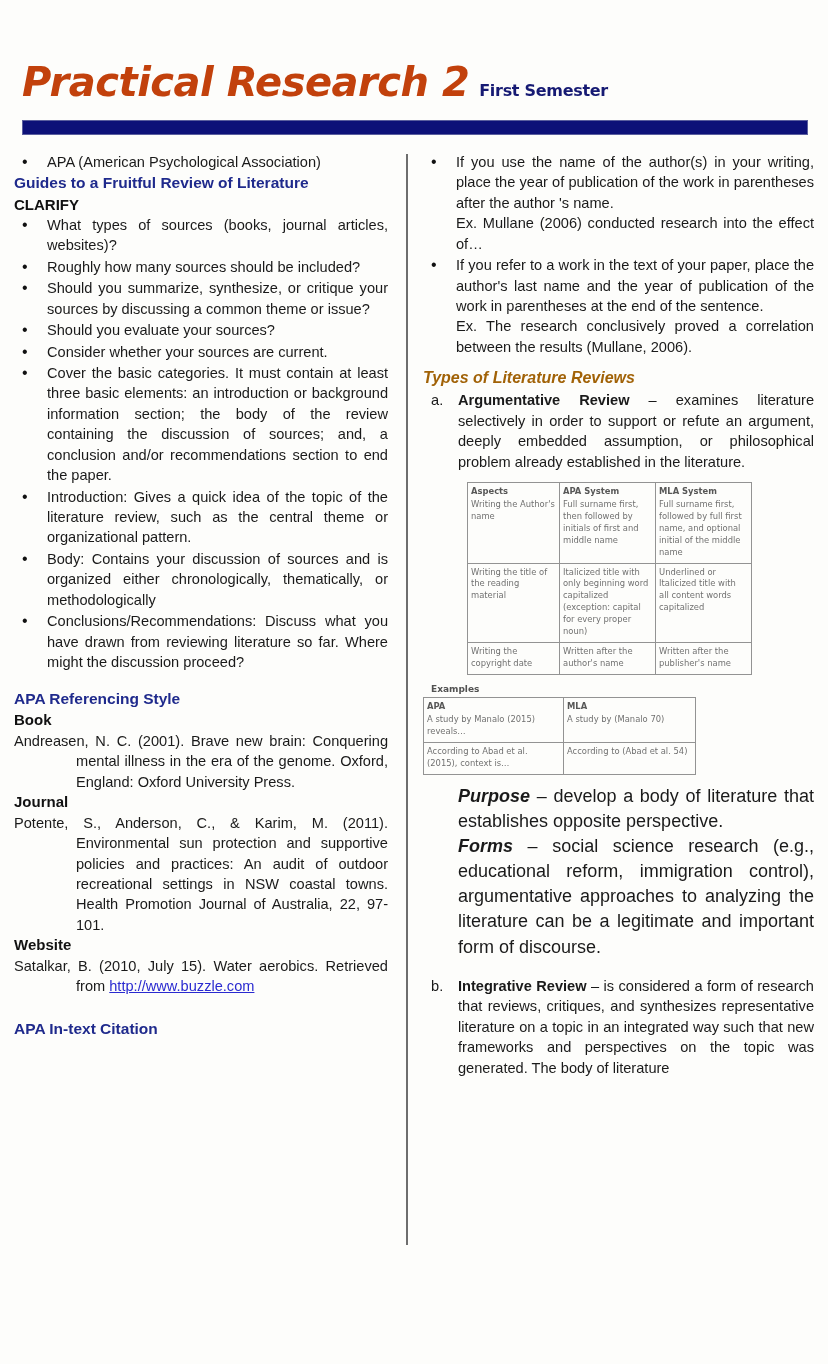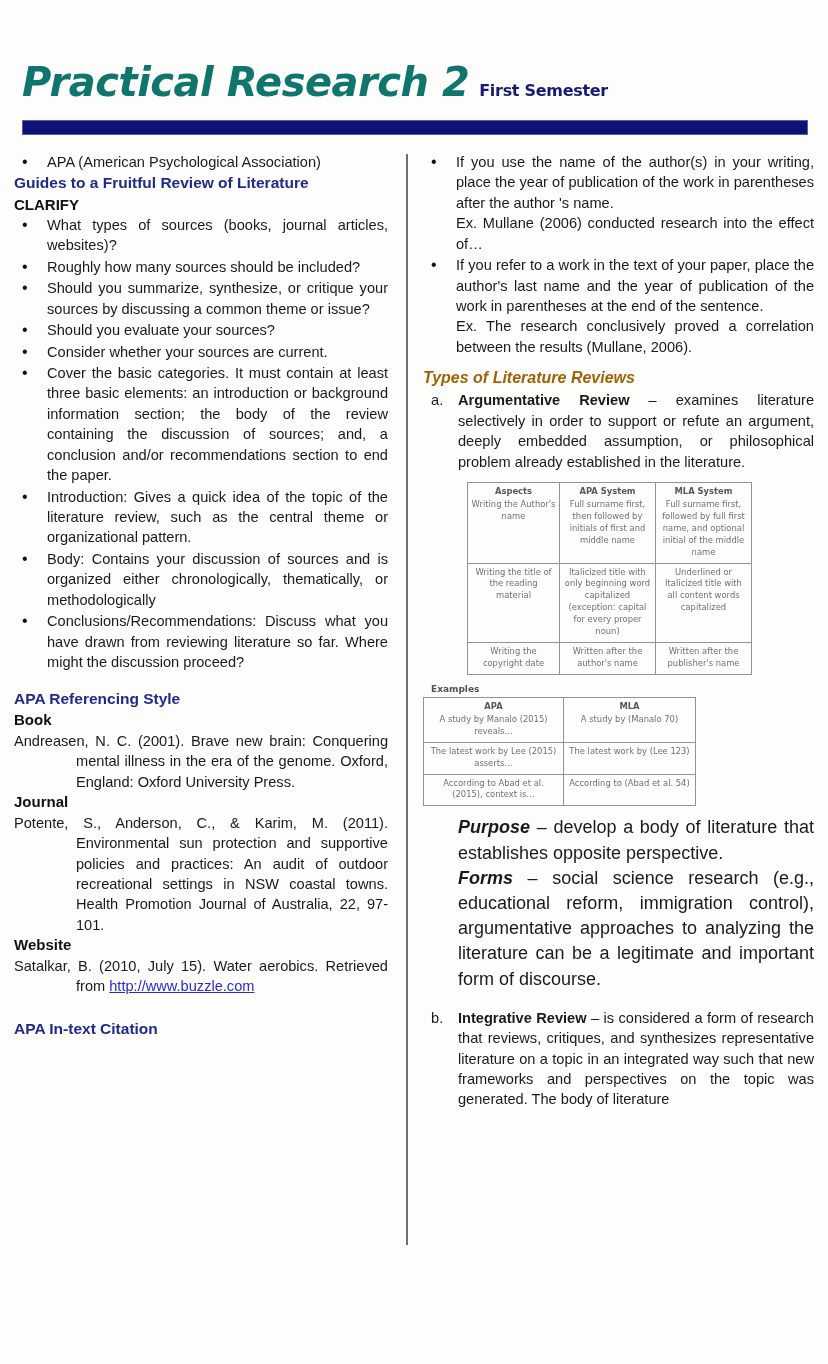--- a/index.html
+++ b/index.html
@@ -31,21 +31,21 @@
   .title-row {
     display: flex;
     align-items: baseline;
     gap: 10px;
   }
   .doc-title {
     font-family: "DejaVu Sans", sans-serif;
     font-size: 40px;
     font-weight: bold;
     font-style: italic;
-    color: #0f766e;
+    color: #c2410c;
     letter-spacing: -0.5px;
     line-height: 1.0;
   }
   .doc-subtitle {
     font-family: "DejaVu Sans", sans-serif;
     font-size: 16px;
     font-weight: bold;
     color: #161a73;
     letter-spacing: -0.3px;
   }
@@ -203,21 +203,20 @@
     table-layout: fixed;
     color: #5d5d5d;
     font-family: "DejaVu Sans", sans-serif;
     font-size: 8.4px;
     line-height: 1.42;
     filter: contrast(0.82) blur(0.25px);
     opacity: 0.92;
   }
   .scan-table td {
     border: 1px solid #8d8d8d;
-    text-align: center;
     vertical-align: top;
     padding: 3px 3px 4px 3px;
   }
   .scan-table td.hd {
     font-weight: bold;
     color: #3d3d3d;
     border-bottom: none;
     padding-bottom: 1px;
   }
   .scan-table td.hdbody {
@@ -360,24 +359,20 @@
           <tbody>
             <tr>
               <td class="hd">APA</td>
               <td class="hd">MLA</td>
             </tr>
             <tr>
               <td class="hdbody">A study by Manalo (2015) reveals…</td>
               <td class="hdbody">A study by (Manalo 70)</td>
             </tr>
             <tr>
-              <td>The latest work by Lee (2015) asserts…</td>
-              <td>The latest work by (Lee 123)</td>
-            </tr>
-            <tr>
               <td>According to Abad et al. (2015), context is…</td>
               <td>According to (Abad et al. 54)</td>
             </tr>
           </tbody>
         </table>
       </div>
 
       <div class="spacer-sm"></div>
 
       <div style="padding-left:35px;">

